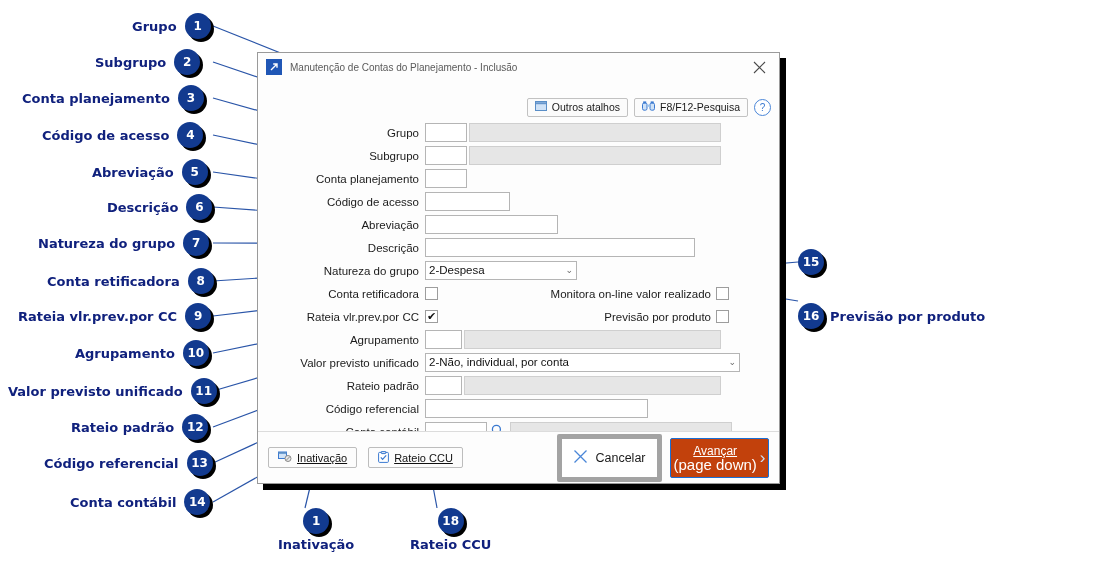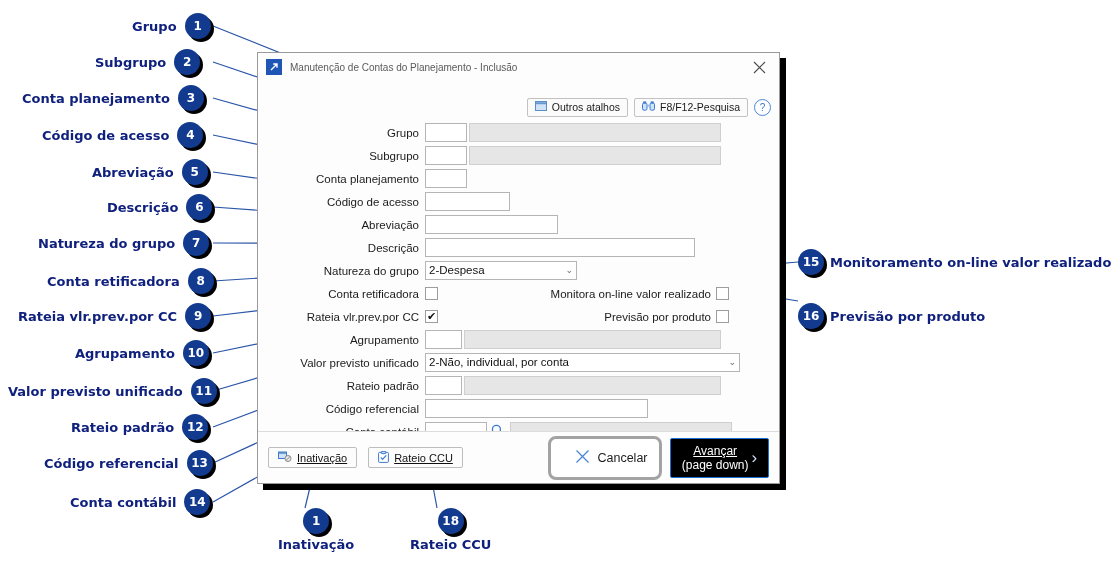--- a/index.html
+++ b/index.html
@@ -127,34 +127,33 @@
   }
   .foot-btn{
     height:19px;border:1px solid #bdbdbd;background:#fcfcfc;border-radius:2px;
     display:flex;align-items:center;gap:5px;padding:0 9px;margin-right:11px;
     font-size:11px;color:#111;white-space:nowrap;
     font-family:"Liberation Sans", sans-serif;
   }
   .foot-btn .u{text-decoration:underline;}
   .spacer{flex:1;}
   .cancel-btn{
-    width:95px;height:38px;border:3px solid #a3a3a3;background:#fff;border-radius:8px;
+    width:95px;height:38px;border:5px solid #a3a3a3;background:#fff;border-radius:2px;
     display:flex;align-items:center;justify-content:center;gap:7px;
     font-size:12.5px;color:#1b1b1b;
     font-family:"Liberation Sans", sans-serif;
-    padding-left:13px;
   }
   .next-btn{
-    width:97px;height:38px;background:#000000;border:1px solid #1b6fd4;border-radius:2px;
+    width:97px;height:38px;background:#c2410c;border:1px solid #1b6fd4;border-radius:2px;
     display:flex;align-items:center;justify-content:center;
     color:#fff;margin-left:8px;
     font-family:"Liberation Sans", sans-serif;
   }
   .next-btn .l1{font-size:12px;text-decoration:underline;text-align:center;line-height:14px;}
-  .next-btn .l2{font-size:12px;text-align:left;line-height:14px;}
+  .next-btn .l2{font-size:15px;text-align:left;line-height:14px;}
   .next-chev{font-size:17px;color:#cfe0f6;margin-left:3px;}
 </style>
 </head>
 <body>
 
 <div id="root">
 
   <svg id="lines" viewBox="0 0 1115 573">
     <g stroke="#2a55a8" stroke-width="1.2" fill="none">
       <line x1="213" y1="26" x2="428" y2="112"></line>
@@ -399,21 +398,20 @@
       <div class="anno left-side" style="left: 44px; top: 450px;">
         <span class="anno-label">Código referencial</span>
         <span class="badge">13</span>
       </div>
       <div class="anno left-side" style="left: 70px; top: 489px;">
         <span class="anno-label">Conta contábil</span>
         <span class="badge">14</span>
       </div>
       <div class="anno right-side" style="left: 798px; top: 249px;">
         <span class="badge">15</span>
-        <span class="anno-label">Monitoramento on-line valor realizado</span>
       </div>
       <div class="anno right-side" style="left: 798px; top: 303px;">
         <span class="badge">16</span>
         <span class="anno-label">Previsão por produto</span>
       </div>
       <div class="anno below" style="left: 278px; top: 508px;">
         <span class="badge">1</span>
         <span class="anno-label">Inativação</span>
       </div>
       <div class="anno below" style="left: 410px; top: 508px;">

